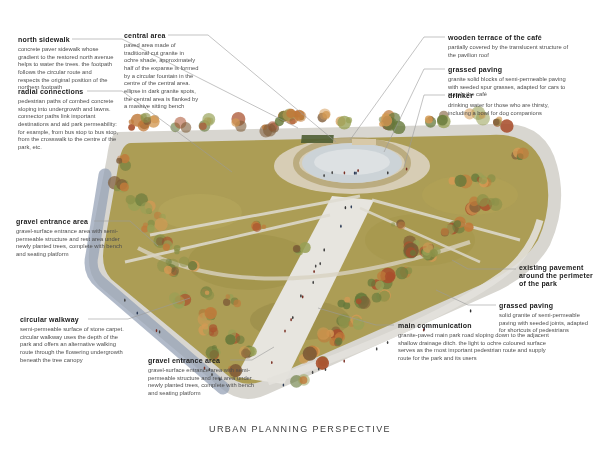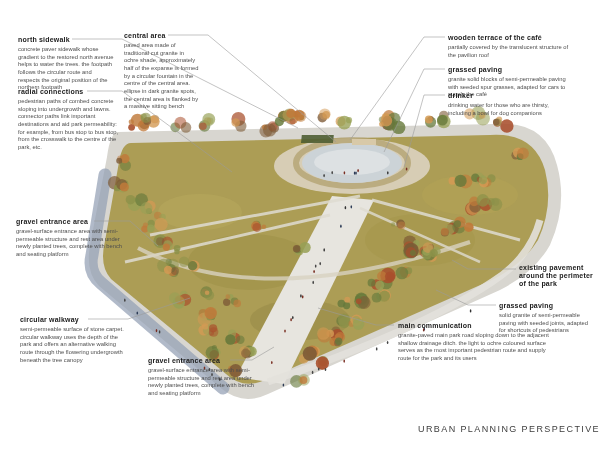--- a/index.html
+++ b/index.html
@@ -11,21 +11,21 @@
   .layer { position:absolute; left:0; top:0; width:600px; height:453px; }
   .label { position:absolute; }
   .label-title {
     font-size:7px; font-weight:bold; color:#1b1b1b;
     letter-spacing:0.2px; margin-bottom:2px; line-height:1.15;
   }
   .label-desc {
     font-size:5.8px; line-height:1.32; color:#4e4e4e;
   }
   .footer-title {
-    position:absolute; left:0; right:0; top:424px; text-align:right;
+    position:absolute; left:0; right:0; top:424px; text-align:center;
     font-size:9px; letter-spacing:1.4px; color:#3d3d3d;
   }
 </style>
 </head>
 <body>
 
 <svg class="layer" viewBox="0 0 600 453">
 
   <path d="M118,132 L495,124 Q545,120 557,165 Q568,205 550,245 Q535,272 500,290 L268,394 Q243,406 222,389 L99,286 Q84,271 91,240 L107,157 Q110,133 118,132 Z" fill="#d8d6d0"></path>
 

